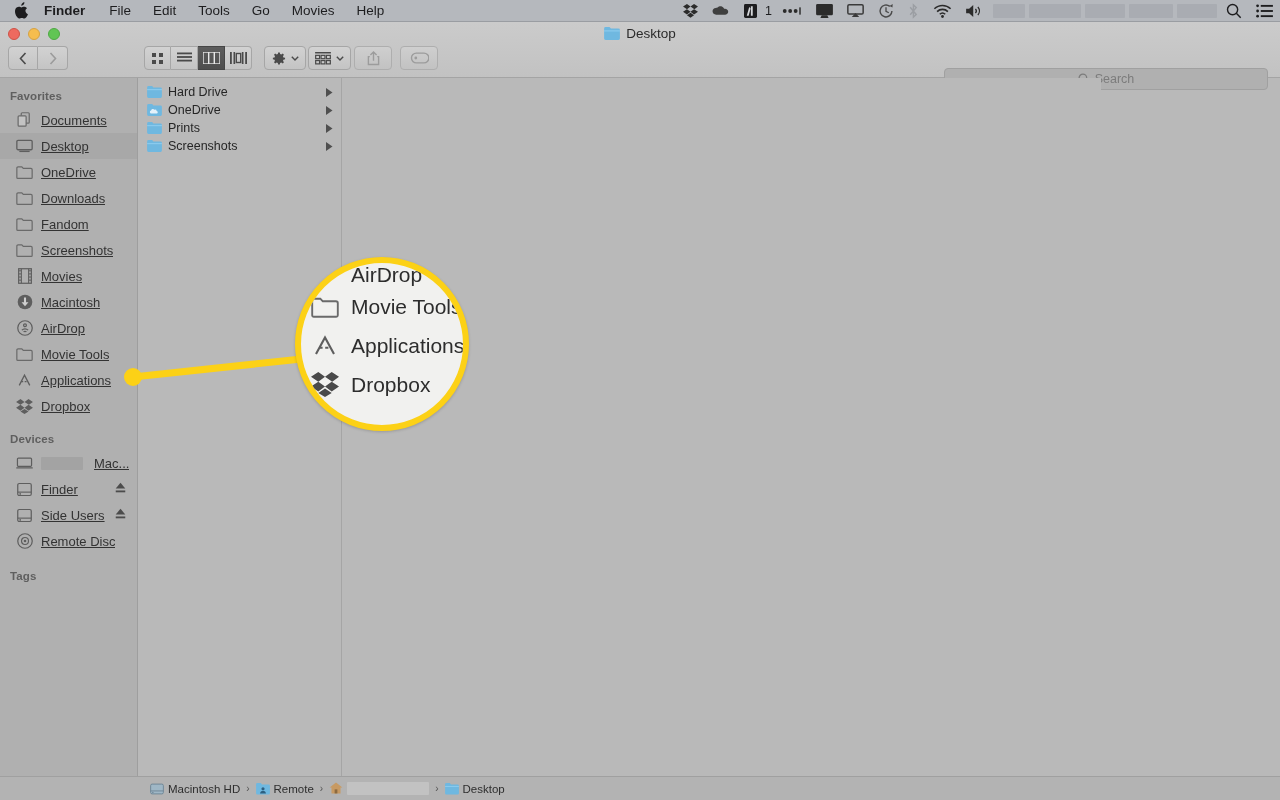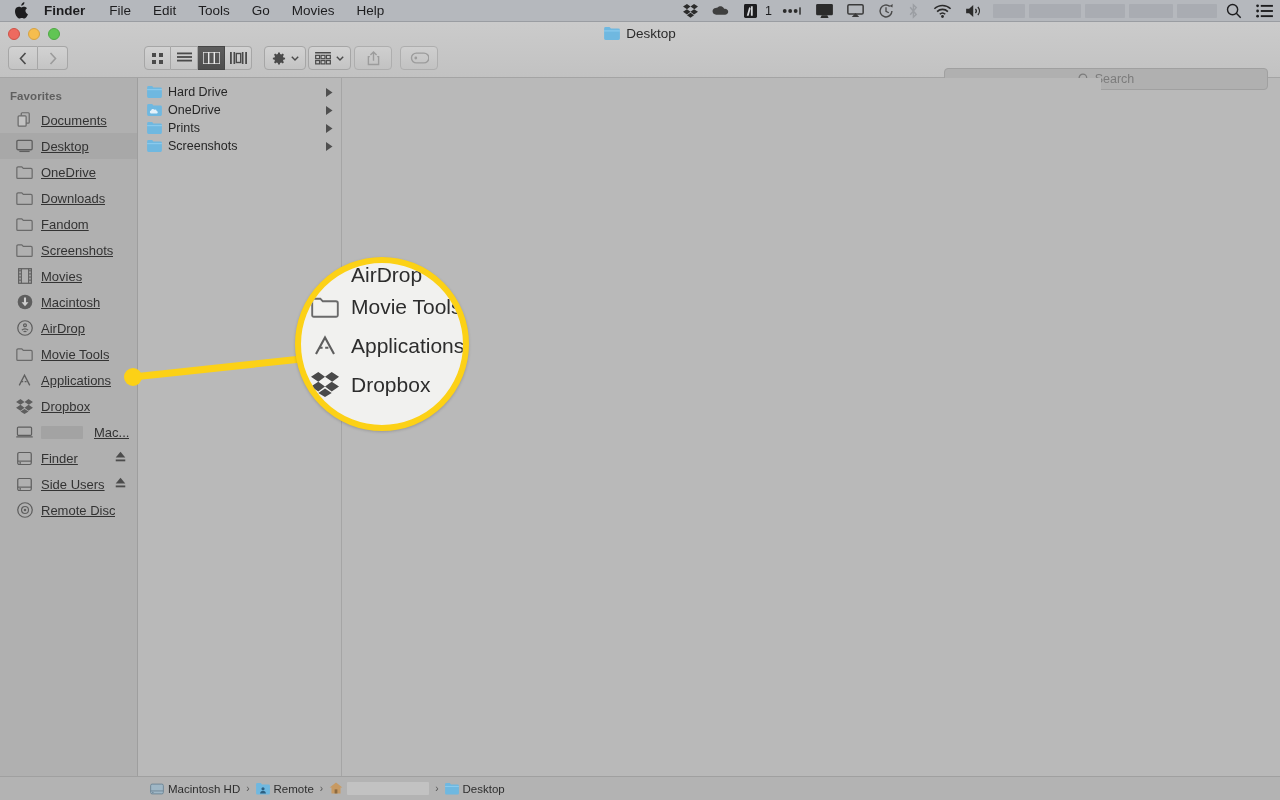--- a/index.html
+++ b/index.html
@@ -543,20 +543,21 @@
 
         <div class="sb-item">
           <span class="sb-ico">
             <svg width="17" height="15" viewBox="0 0 18 16">
                 <path fill="#5e5e5e" d="M4.7 0L0 3.1l4.7 3.1L9 3.1zM13.3 0L9 3.1l4.7 3.1L18 3.1zM0 9.3l4.7 3.1L9 9.3 4.7 6.2zM13.3 6.2L9 9.3l4.3 3.1L18 9.3zM4.7 13.4L9 16l4.3-2.6L9 10.6z"></path>
               </svg>
           </span>
           <span class="sb-label">Dropbox</span>
         </div>
 
+        <div class="sb-header" style="padding-top:14px">Devices</div>
 
         <div class="sb-item">
           <span class="sb-ico">
             <svg width="17" height="13" viewBox="0 0 18 14">
                 <rect x="1.4" y="1.2" width="15.2" height="9" rx="1.2" fill="none" stroke="#5e5e5e" stroke-width="1.3"></rect>
                 <rect x="0" y="11" width="18" height="1.5" rx="0.7" fill="#5e5e5e"></rect>
               </svg>
           </span>
           <span class="sb-redact"></span>
           <span class="sb-label">Mac...</span>
@@ -600,20 +601,21 @@
           <span class="sb-ico">
             <svg width="16" height="16" viewBox="0 0 17 17">
                 <circle cx="8.5" cy="8.5" r="7.7" fill="none" stroke="#5e5e5e" stroke-width="1.3"></circle>
                 <circle cx="8.5" cy="8.5" r="3.7" fill="none" stroke="#5e5e5e" stroke-width="1.2"></circle>
                 <circle cx="8.5" cy="8.5" r="1.4" fill="#5e5e5e"></circle>
               </svg>
           </span>
           <span class="sb-label">Remote Disc</span>
         </div>
 
+        <div class="sb-header" style="padding-top:16px">Tags</div>
       </div>
 
       <div class="content">
         <div class="column">
           <div class="col-row">
             <span>
               <svg width="15" height="12" viewBox="0 0 16 13">
                   <path fill="#6fb8e0" d="M0 1.5A1.5 1.5 0 0 1 1.5 0h3.9l1.5 1.6h7.6A1.5 1.5 0 0 1 16 3.1v8.4a1.5 1.5 0 0 1-1.5 1.5h-13A1.5 1.5 0 0 1 0 11.5z"></path>
                   <path fill="#8ecdef" d="M0 3.4h16v1.1H0z"></path>
                 </svg>

